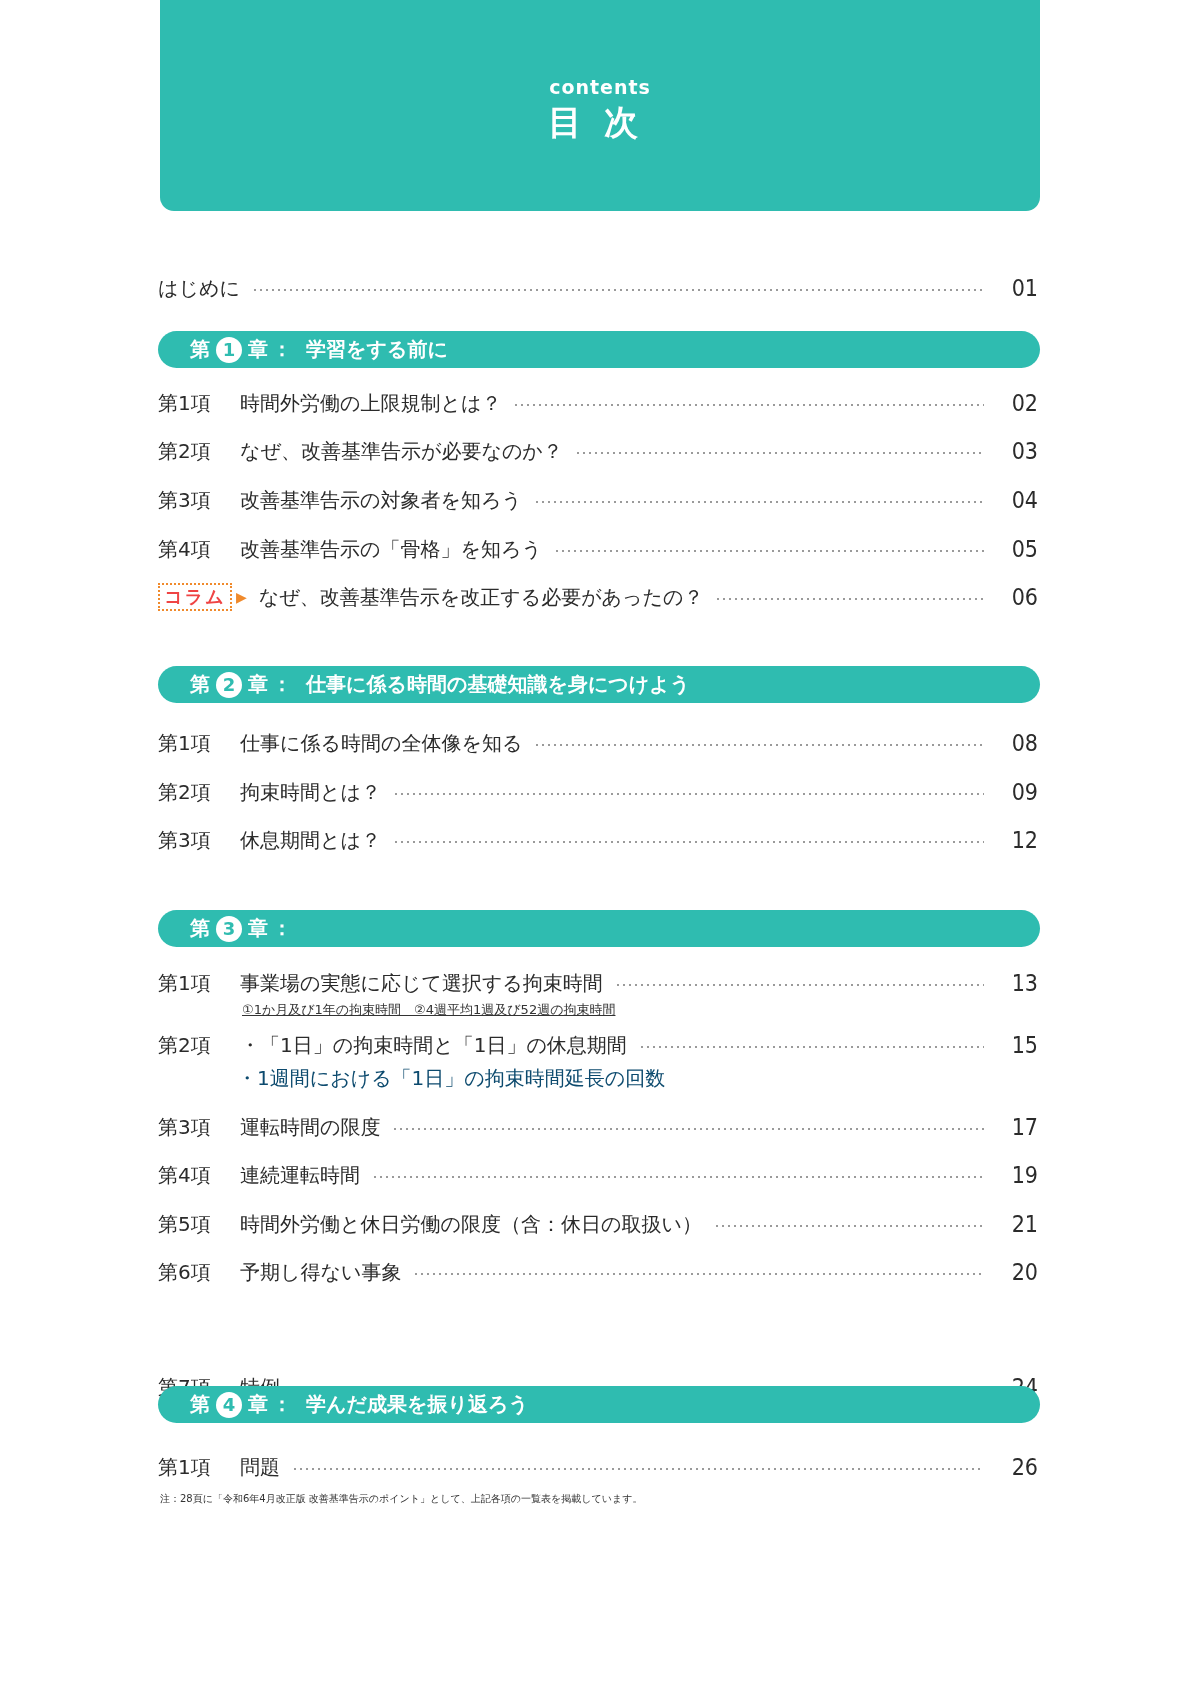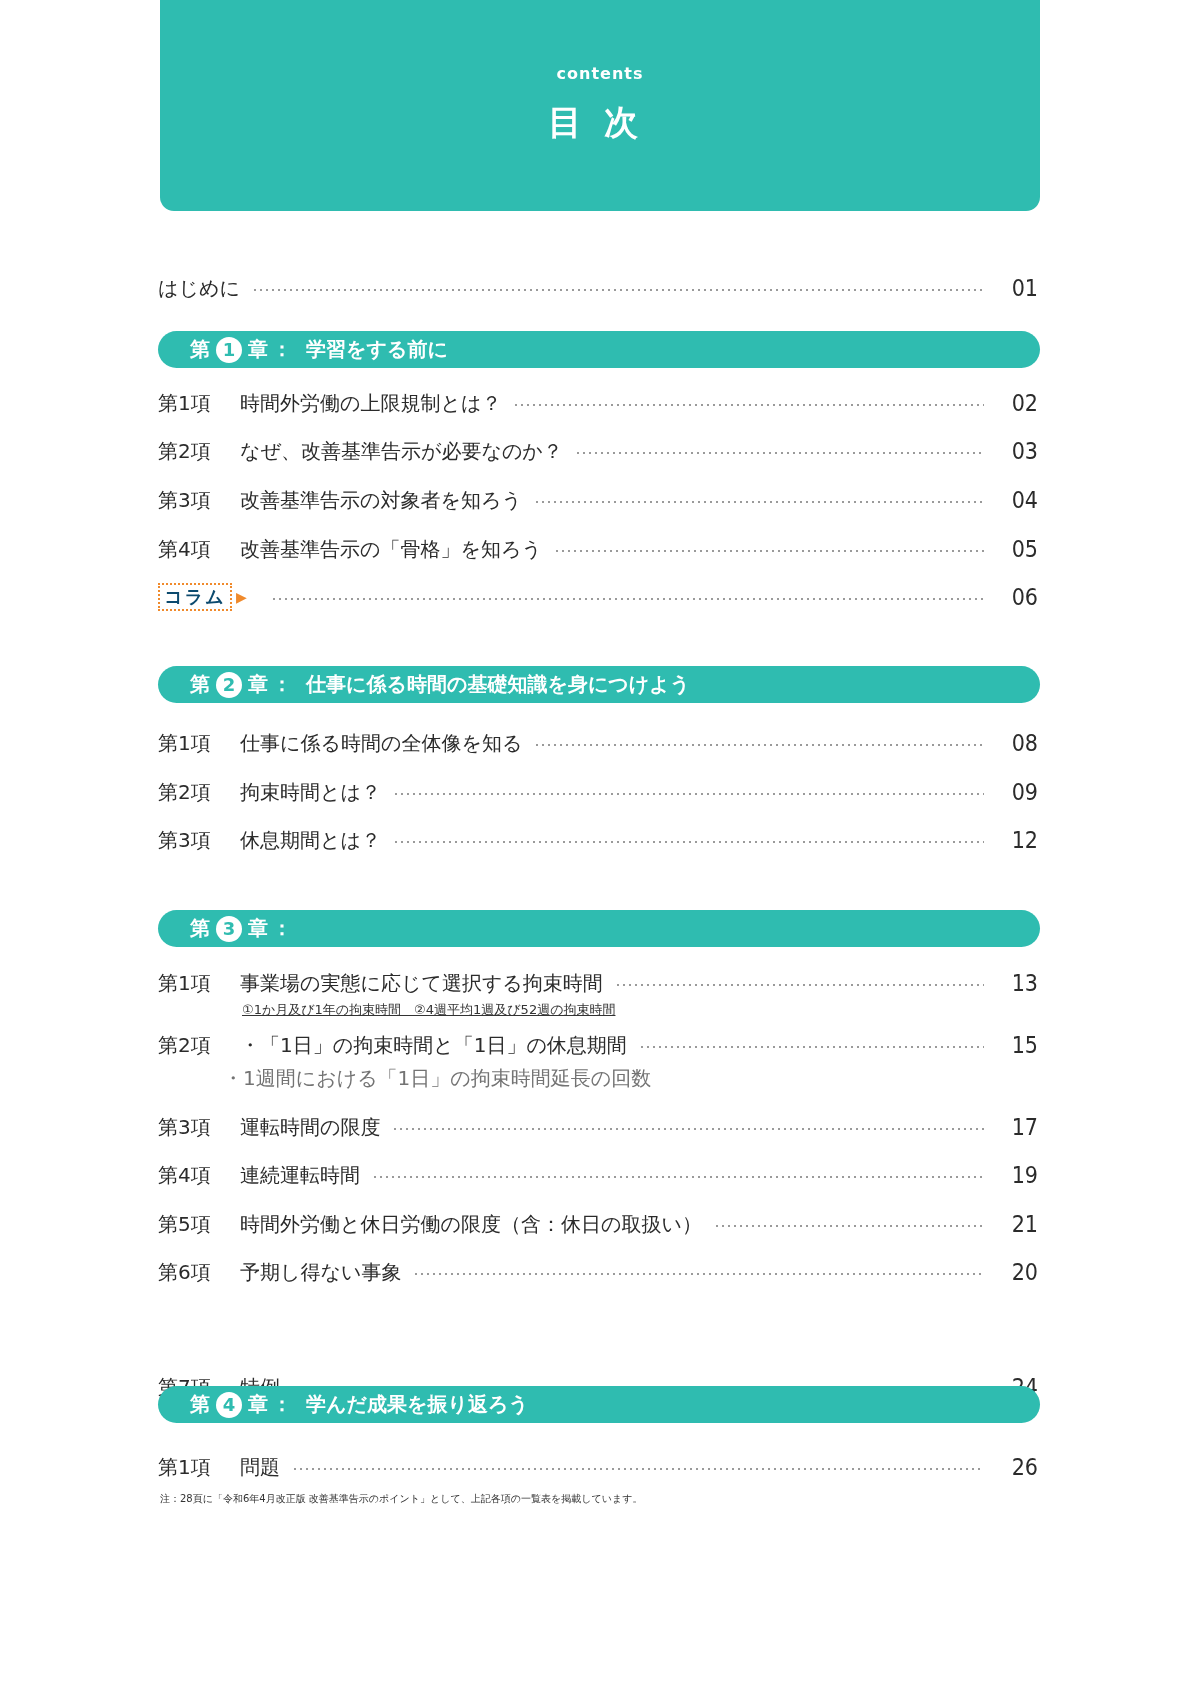--- a/index.html
+++ b/index.html
@@ -5,22 +5,22 @@
   html, body { margin: 0; padding: 0; }
   body {
     width: 1200px; height: 1698px; background: #ffffff; position: relative; overflow: hidden;
     font-family: "DejaVu Sans", "Liberation Sans", sans-serif; color: #2b2b2b;
   }
   .banner {
     position: absolute; left: 160px; top: 0; width: 880px; height: 211px;
     background: #2fbcb0; border-radius: 0 0 14px 14px;
   }
   .banner .en {
-    position: absolute; left: 0; right: 0; top: 64px; text-align: center;
-    color: #fff; font-size: 16px; font-weight: bold; letter-spacing: 1px;
+    position: absolute; left: 0; right: 0; top: 76px; text-align: center;
+    color: #fff; font-size: 19px; font-weight: bold; letter-spacing: 1px;
   }
   .banner .ja {
     position: absolute; left: 0; right: 0; top: 100px; text-align: center;
     color: #fff; font-size: 34px; font-weight: bold; letter-spacing: 22px; padding-left: 8px;
   }
   .row {
     position: absolute; left: 158px; width: 880px; height: 30px;
     display: flex; align-items: center; font-size: 20px; color: #2b2b2b;
   }
   .row .num { width: 82px; flex: 0 0 82px; white-space: nowrap; }
@@ -31,36 +31,36 @@
     background-size: 6px 2px; background-repeat: repeat-x; margin-top: 4px;
   }
   .row .page {
     flex: 0 0 auto; font-size: 23px; width: 40px; text-align: right;
     font-family: "DejaVu Sans Condensed", "DejaVu Sans", sans-serif; letter-spacing: 0px;
   }
   .sub {
     position: absolute; left: 242px; font-size: 13px; color: #333; white-space: nowrap;
   }
   .line2 {
-    position: absolute; left: 223px; font-size: 20px; color: #737373; white-space: nowrap;
+    position: absolute; left: 237px; font-size: 20px; color: #0c4a6e; white-space: nowrap;
   }
   .chapter {
     position: absolute; left: 158px; width: 882px; height: 37px; background: #2fbcb0;
     border-radius: 19px; display: flex; align-items: center; color: #fff; font-weight: bold;
     font-size: 20px; padding-left: 32px; box-sizing: border-box;
   }
   .chapter .badge {
     display: inline-flex; width: 26px; height: 26px; border-radius: 50%; background: #fff;
     color: #2fbcb0; align-items: center; justify-content: center; font-size: 18px;
     margin: 0 6px; font-weight: bold;
   }
   .chapter .colon { margin: 0 14px 0 4px; }
   .column-tag {
     display: inline-flex; align-items: center; justify-content: center;
-    width: 74px; height: 28px; border: 2px dotted #f08a2c; color: #0c4a6e;
+    width: 74px; height: 28px; border: 2px dotted #f08a2c; color: #ef4444;
     font-size: 18px; font-weight: bold; box-sizing: border-box; letter-spacing: 2px;
   }
   .column-arrow { color: #f08a2c; font-size: 14px; margin: 0 12px 0 4px; }
   .footnote {
     position: absolute; left: 160px; top: 1492px; font-size: 10px; color: #333; white-space: nowrap;
   }
 </style>
 </head>
 <body>
 
@@ -102,20 +102,21 @@
 </div>
 <div class="row" style="top:534px;">
   <span class="num">第4項</span>
   <span class="title">改善基準告示の「骨格」を知ろう</span>
   <span class="dots"></span>
   <span class="page">05</span>
 </div>
 <div class="row" style="top:582px;">
   <span class="column-tag">コラム</span>
   <span class="column-arrow">▶</span>
+  <span class="title">なぜ、改善基準告示を改正する必要があったの？</span>
   <span class="dots"></span>
   <span class="page">06</span>
 </div>
 
 <div class="chapter" style="top:666px;">
   <span>第</span>
   <span class="badge">2</span>
   <span>章</span>
   <span class="colon">：</span>
   <span>仕事に係る時間の基礎知識を身につけよう</span>

